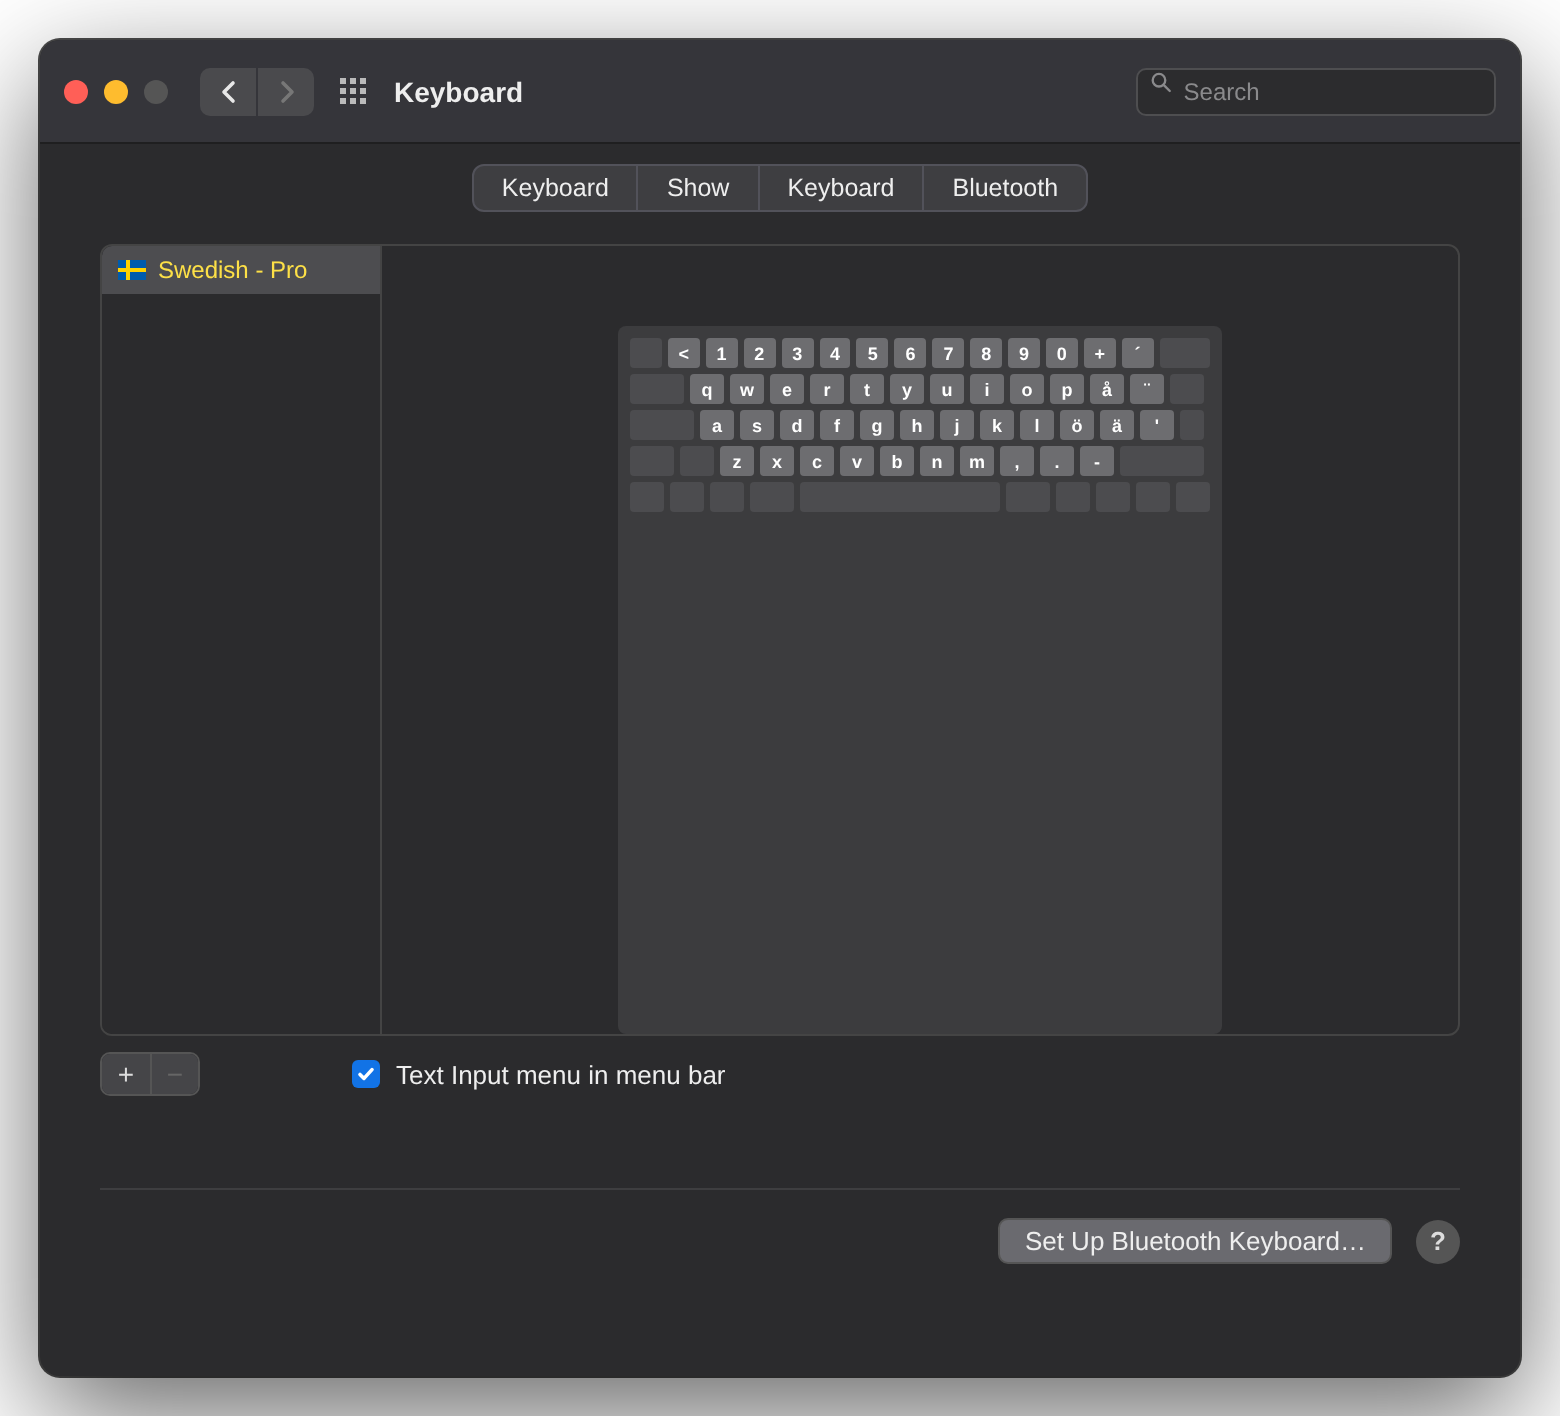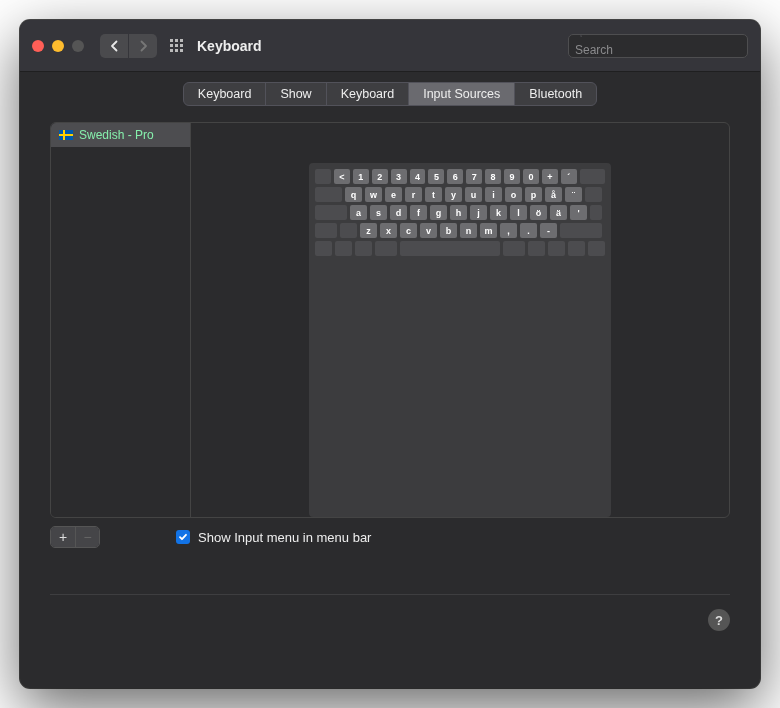--- a/index.html
+++ b/index.html
@@ -27,21 +27,21 @@
       width: 28px; height: 24px; background: #4a4a4d; display:flex;align-items:center;justify-content:center;
     }
     .nav-btn:first-child { border-radius: 5px 0 0 5px;}
     .nav-btn:last-child { border-radius: 0 5px 5px 0;}
     .nav-btn svg { stroke:#e8e8e8; }
     .nav-btn.disabled svg { stroke:#777; }
     .grid-icon { margin-right: 12px; display:flex;align-items:center;}
     .title { color:#eee; font-size:14px; font-weight:600; flex:1; }
     .search-wrap {
       width:180px; height:24px; background:#2c2c2e; border:1px solid #4e4e50;
-      border-radius:5px; display:flex; padding:0 6px; gap:6px;flex-direction:column;
+      border-radius:5px; display:flex; padding:0 6px; gap:6px;
     }
     .search-wrap input {
       background:transparent; border:none; outline:none; color:#ccc; font-size:12px; width:100%;
     }
     .search-wrap input::placeholder{ color:#8a8a8c;}
     
     .tabarea { padding: 10px 30px 0 30px; display:flex; justify-content:center; }
     .tabs {
       display:flex; background:#3e3e41; border-radius:6px; overflow:hidden;
       border:1px solid #52525a;
@@ -52,21 +52,21 @@
     
     .panel {
       margin: 16px 30px 0 30px; border:1px solid #444; border-radius:6px;
       height: 396px; display:flex; overflow:hidden;
     }
     .source-list {
       width: 140px; border-right:1px solid #444; background:#2b2b2d;
     }
     .source-item {
       height:24px; display:flex; align-items:center; gap:6px; padding:0 8px;
-      background:#4d4d50; color:#86efac; font-size:12px;
+      background:#4d4d50; color:#fde047; font-size:12px;
     }
     .flag { width:14px; height:10px; display:inline-flex; }
     .preview-area { flex:1; display:flex; justify-content:center; padding-top:40px;}
     
     .keyboard {
       width: 302px; background:#3c3c3e; border-radius:4px; padding:6px;
       display:flex; flex-direction:column; gap:3px;
     }
     .krow { display:flex; gap:3px; }
     .key {
@@ -143,21 +143,20 @@
         </svg>
       <input type="text" placeholder="Search" style="">
     </div>
   </div>
 
   <div class="tabarea">
     <div class="tabs">
       <div class="tab">Keyboard</div>
       <div class="tab">Show</div>
       <div class="tab">Keyboard</div>
-      <div class="tab active">Input Sources</div>
       <div class="tab">Bluetooth</div>
     </div>
   </div>
 
   <div class="panel">
     <div class="source-list">
       <div class="source-item">
         <span class="flag">
           <svg width="14" height="10" viewBox="0 0 14 10">
               <rect width="14" height="10" fill="#005BAC"></rect>
@@ -254,22 +253,23 @@
     <div class="pm-btns">
       <div class="pm-btn">+</div>
       <div class="pm-btn disabled">−</div>
     </div>
     <div class="check-row">
       <div class="checkbox">
         <svg width="10" height="10" viewBox="0 0 10 10">
             <path d="M2 5.2 4 7.2 8 2.8" stroke-width="1.8" fill="none" stroke-linecap="round" stroke-linejoin="round"></path>
           </svg>
       </div>
-      <span>Show Input menu in menu bar</span>
+      <span>Text Input menu in menu bar</span>
     </div>
   </div>
 
   <div class="divider"></div>
 
   <div class="footer">
+    <div class="bt-btn">Set Up Bluetooth Keyboard…</div>
     <div class="help-btn">?</div>
   </div>
 </div>
 
 </body></html>

